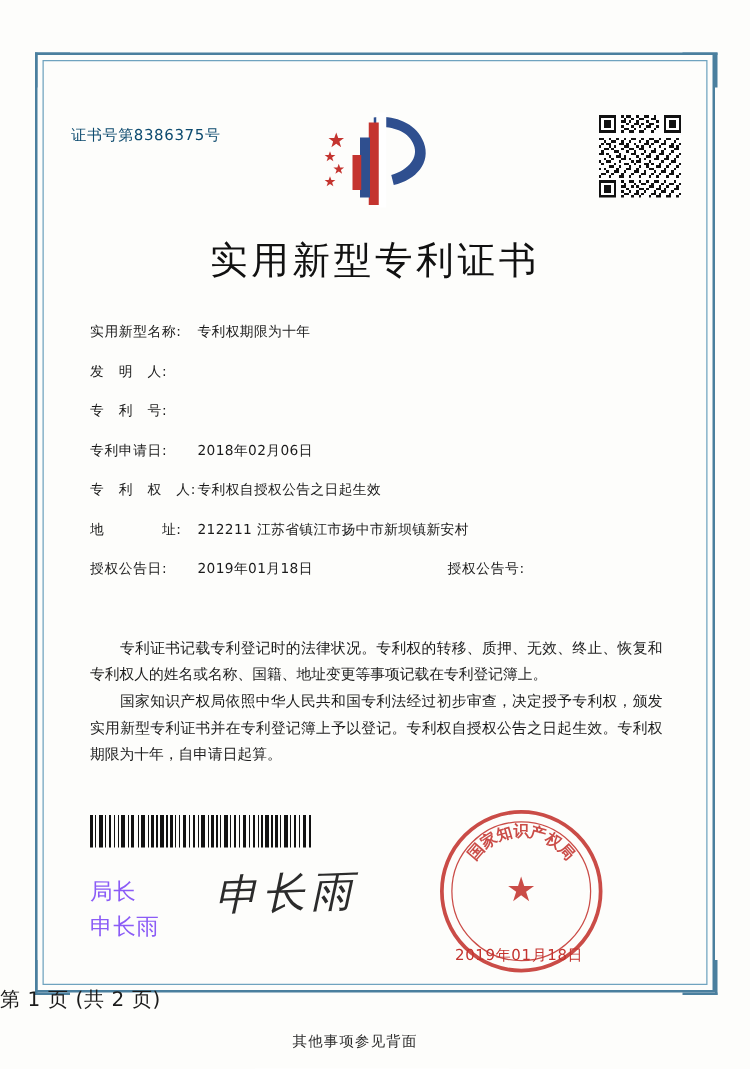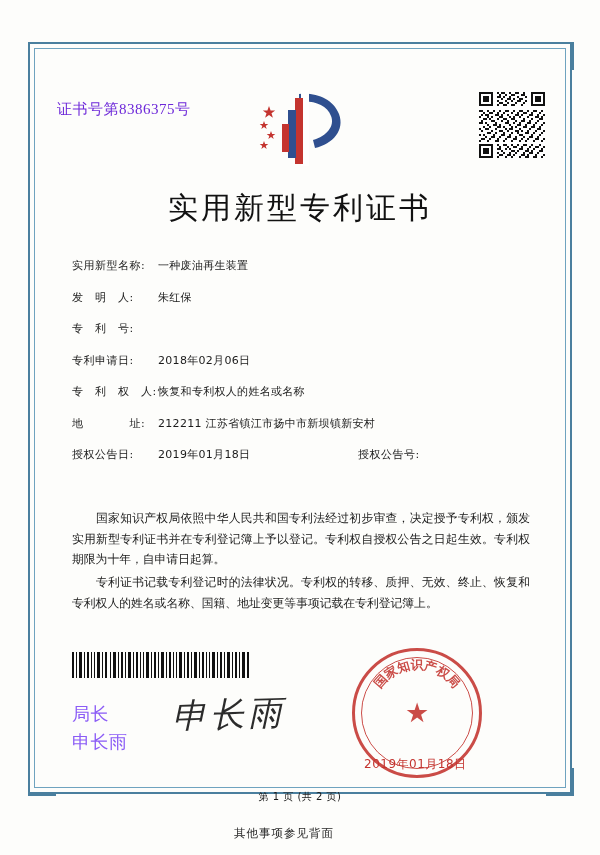--- a/index.html
+++ b/index.html
@@ -46,24 +46,23 @@
   }
   .corner.tl { left: 28px; top: 42px; border-left-width: 2px; border-top-width: 2px; }
   .corner.tr { left: 546px; top: 42px; border-right-width: 2px; border-top-width: 2px; }
   .corner.bl { left: 28px; top: 768px; border-left-width: 2px; border-bottom-width: 2px; }
   .corner.br { left: 546px; top: 768px; border-right-width: 2px; border-bottom-width: 2px; }
 
   
   .cert-no {
     position: absolute;
     left: 57px; top: 100px;
-    font-size: 15px;
+    font-size: 12px;
     letter-spacing: 0.5px;
-    color: #6d28d9;
-    font-family: Liberation Serif, serif;
+    color: #0c4a6e;
   }
 
   
   .qr {
     position: absolute;
     right: 55px; top: 92px;
     width: 66px; height: 66px;
     background: #ffffff;
   }
   .qr svg { display: block; }
@@ -211,22 +210,21 @@
     letter-spacing: 4px;
     transform: rotate(-2deg);
     opacity: 0.92;
   }
 
   
   .page-no {
     position: absolute;
     left: 0; top: 790px;
     width: 600px;
-    text-align: center;
-    font-size: 10px;
+    font-size: 16px;
     color: #1b1b1b;
     letter-spacing: 0.5px;
   }
 
   
   .footer-note {
     position: absolute;
     left: 0; top: 826px;
     width: 568px;
     text-align: center;
@@ -499,51 +497,50 @@
         <polygon points="9,53 10.1,56 13.3,56 10.7,57.9 11.7,61 9,59.1 6.3,61 7.3,57.9 4.7,56 7.9,56"></polygon>
       </g>
     </svg>
   </div>
 
   <div class="doc-title">实用新型专利证书</div>
 
   <div class="fields">
     <div class="field-row">
       <div class="field-label">实用新型名称:</div>
-      <div class="field-value">一种废油再生装置</div>
+      <div class="field-value">专利权期限为十年</div>
     </div>
     <div class="field-row">
       <div class="field-label">发　明　人:</div>
-      <div class="field-value">朱红保</div>
     </div>
     <div class="field-row">
       <div class="field-label">专　利　号:</div>
     </div>
     <div class="field-row">
       <div class="field-label">专利申请日:</div>
       <div class="field-value">2018年02月06日</div>
     </div>
     <div class="field-row">
       <div class="field-label">专　利　权　人:</div>
-      <div class="field-value">恢复和专利权人的姓名或名称</div>
+      <div class="field-value">专利权自授权公告之日起生效</div>
     </div>
     <div class="field-row">
       <div class="field-label">地　　　　址:</div>
       <div class="field-value">212211 江苏省镇江市扬中市新坝镇新安村</div>
     </div>
     <div class="field-row dual">
       <div class="field-label">授权公告日:</div>
       <div class="field-value">2019年01月18日</div>
       <div class="field-label2">授权公告号:</div>
     </div>
   </div>
 
   <div class="body-text">
+    <p>专利证书记载专利登记时的法律状况。专利权的转移、质押、无效、终止、恢复和专利权人的姓名或名称、国籍、地址变更等事项记载在专利登记簿上。</p>
     <p>国家知识产权局依照中华人民共和国专利法经过初步审查，决定授予专利权，颁发实用新型专利证书并在专利登记簿上予以登记。专利权自授权公告之日起生效。专利权期限为十年，自申请日起算。</p>
-    <p>专利证书记载专利登记时的法律状况。专利权的转移、质押、无效、终止、恢复和专利权人的姓名或名称、国籍、地址变更等事项记载在专利登记簿上。</p>
   </div>
 
   <div class="barcode">
     <svg width="180" height="26" viewBox="0 0 180 26" shape-rendering="crispEdges">
       <g fill="#111111">
         <rect x="0" y="0" width="2" height="26"></rect>
           <rect x="4" y="0" width="1" height="26"></rect>
         <rect x="7" y="0" width="3" height="26"></rect>
           <rect x="12" y="0" width="1" height="26"></rect>
         <rect x="15" y="0" width="2" height="26"></rect>

